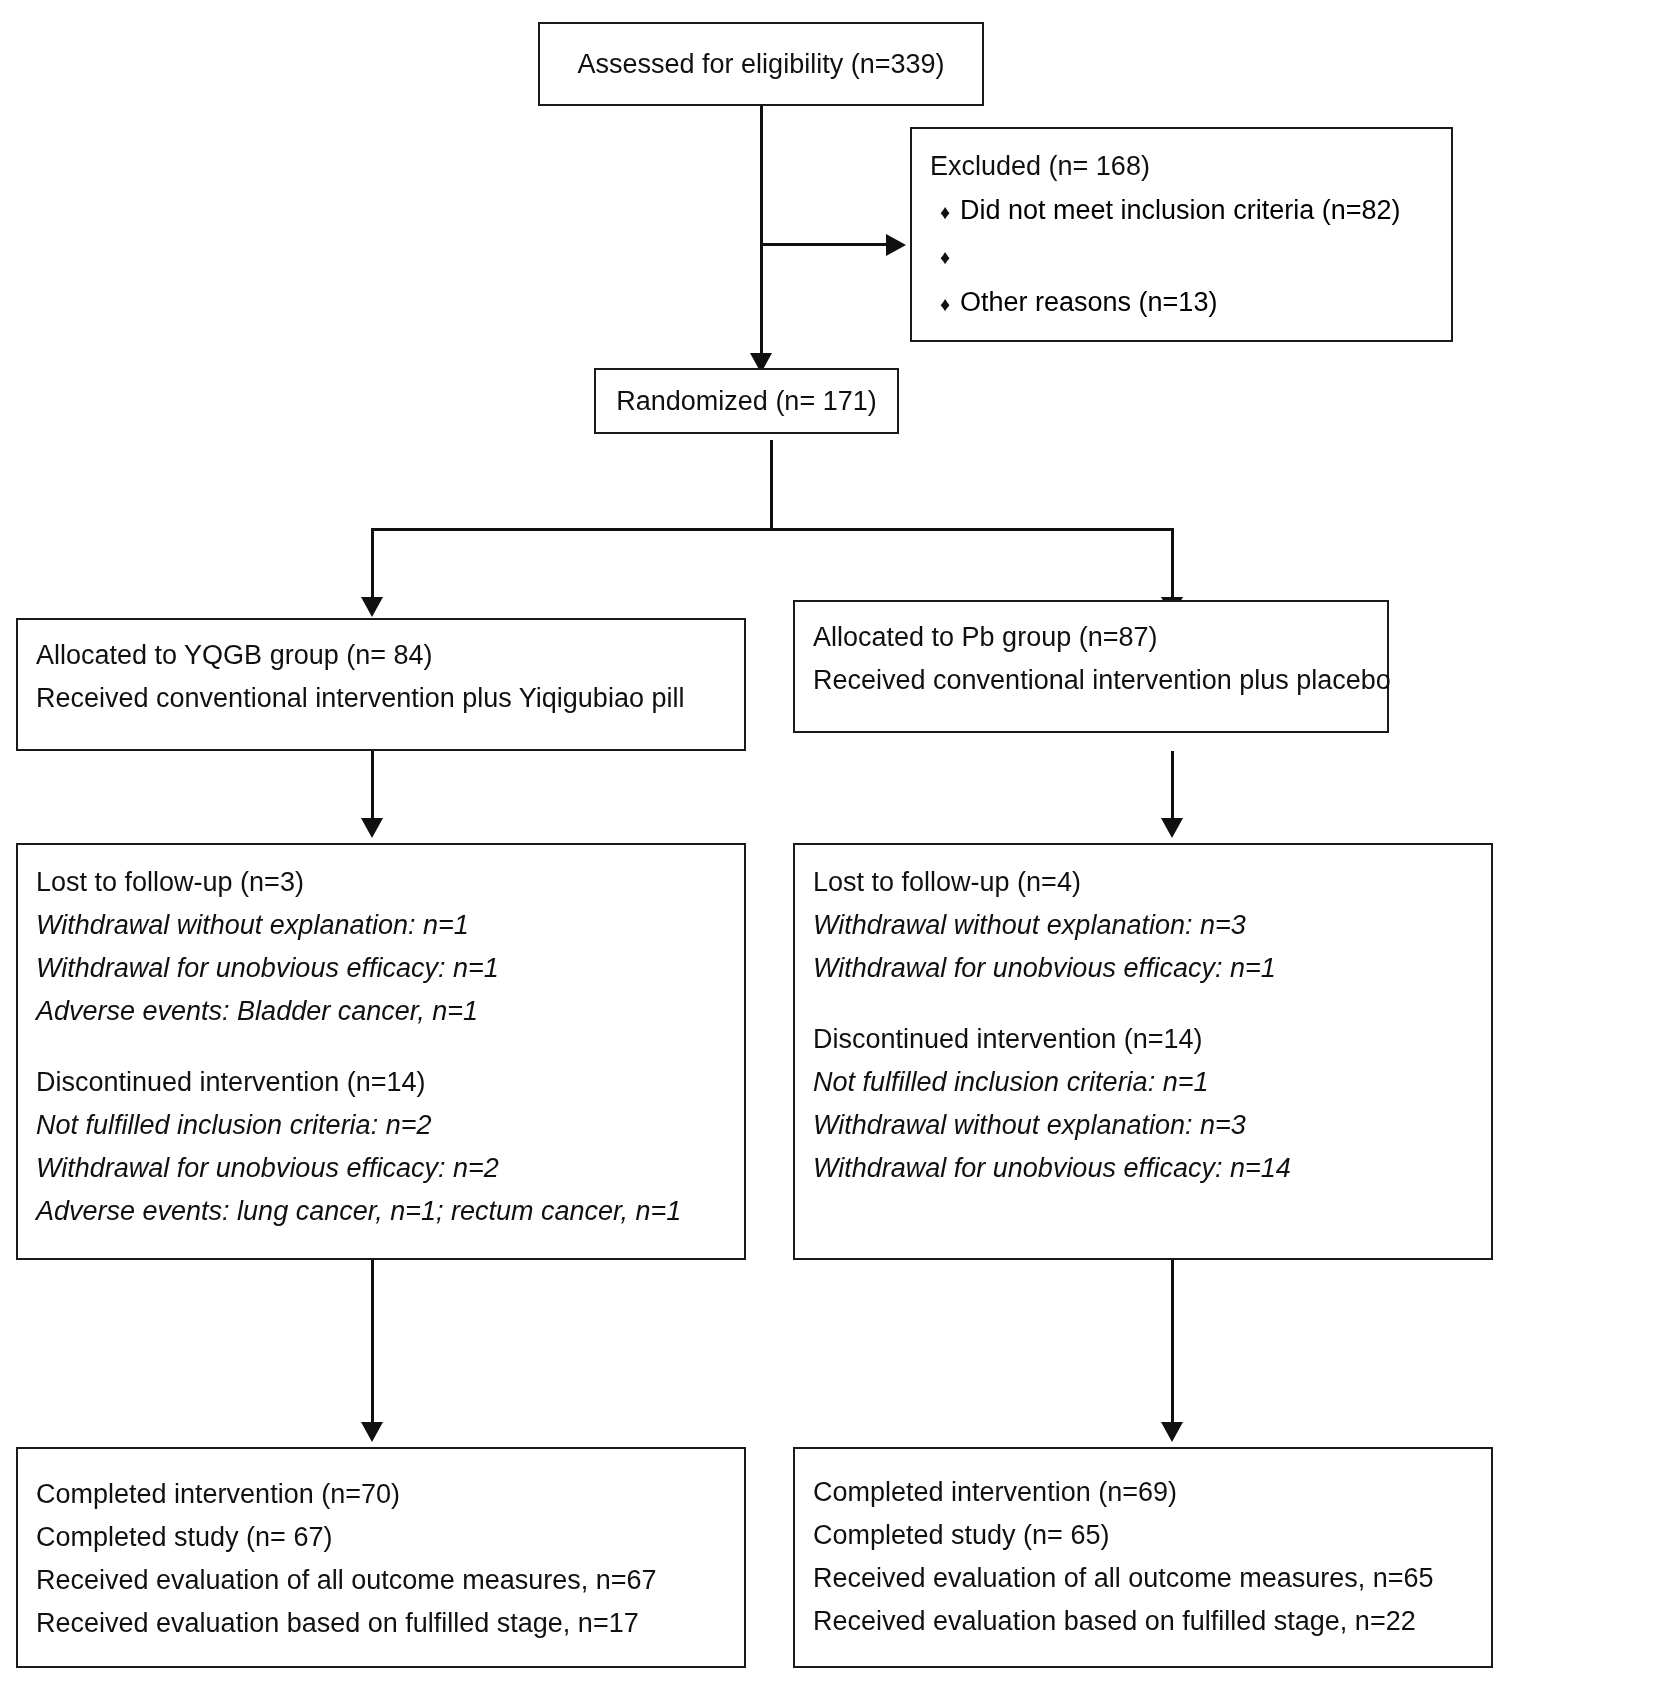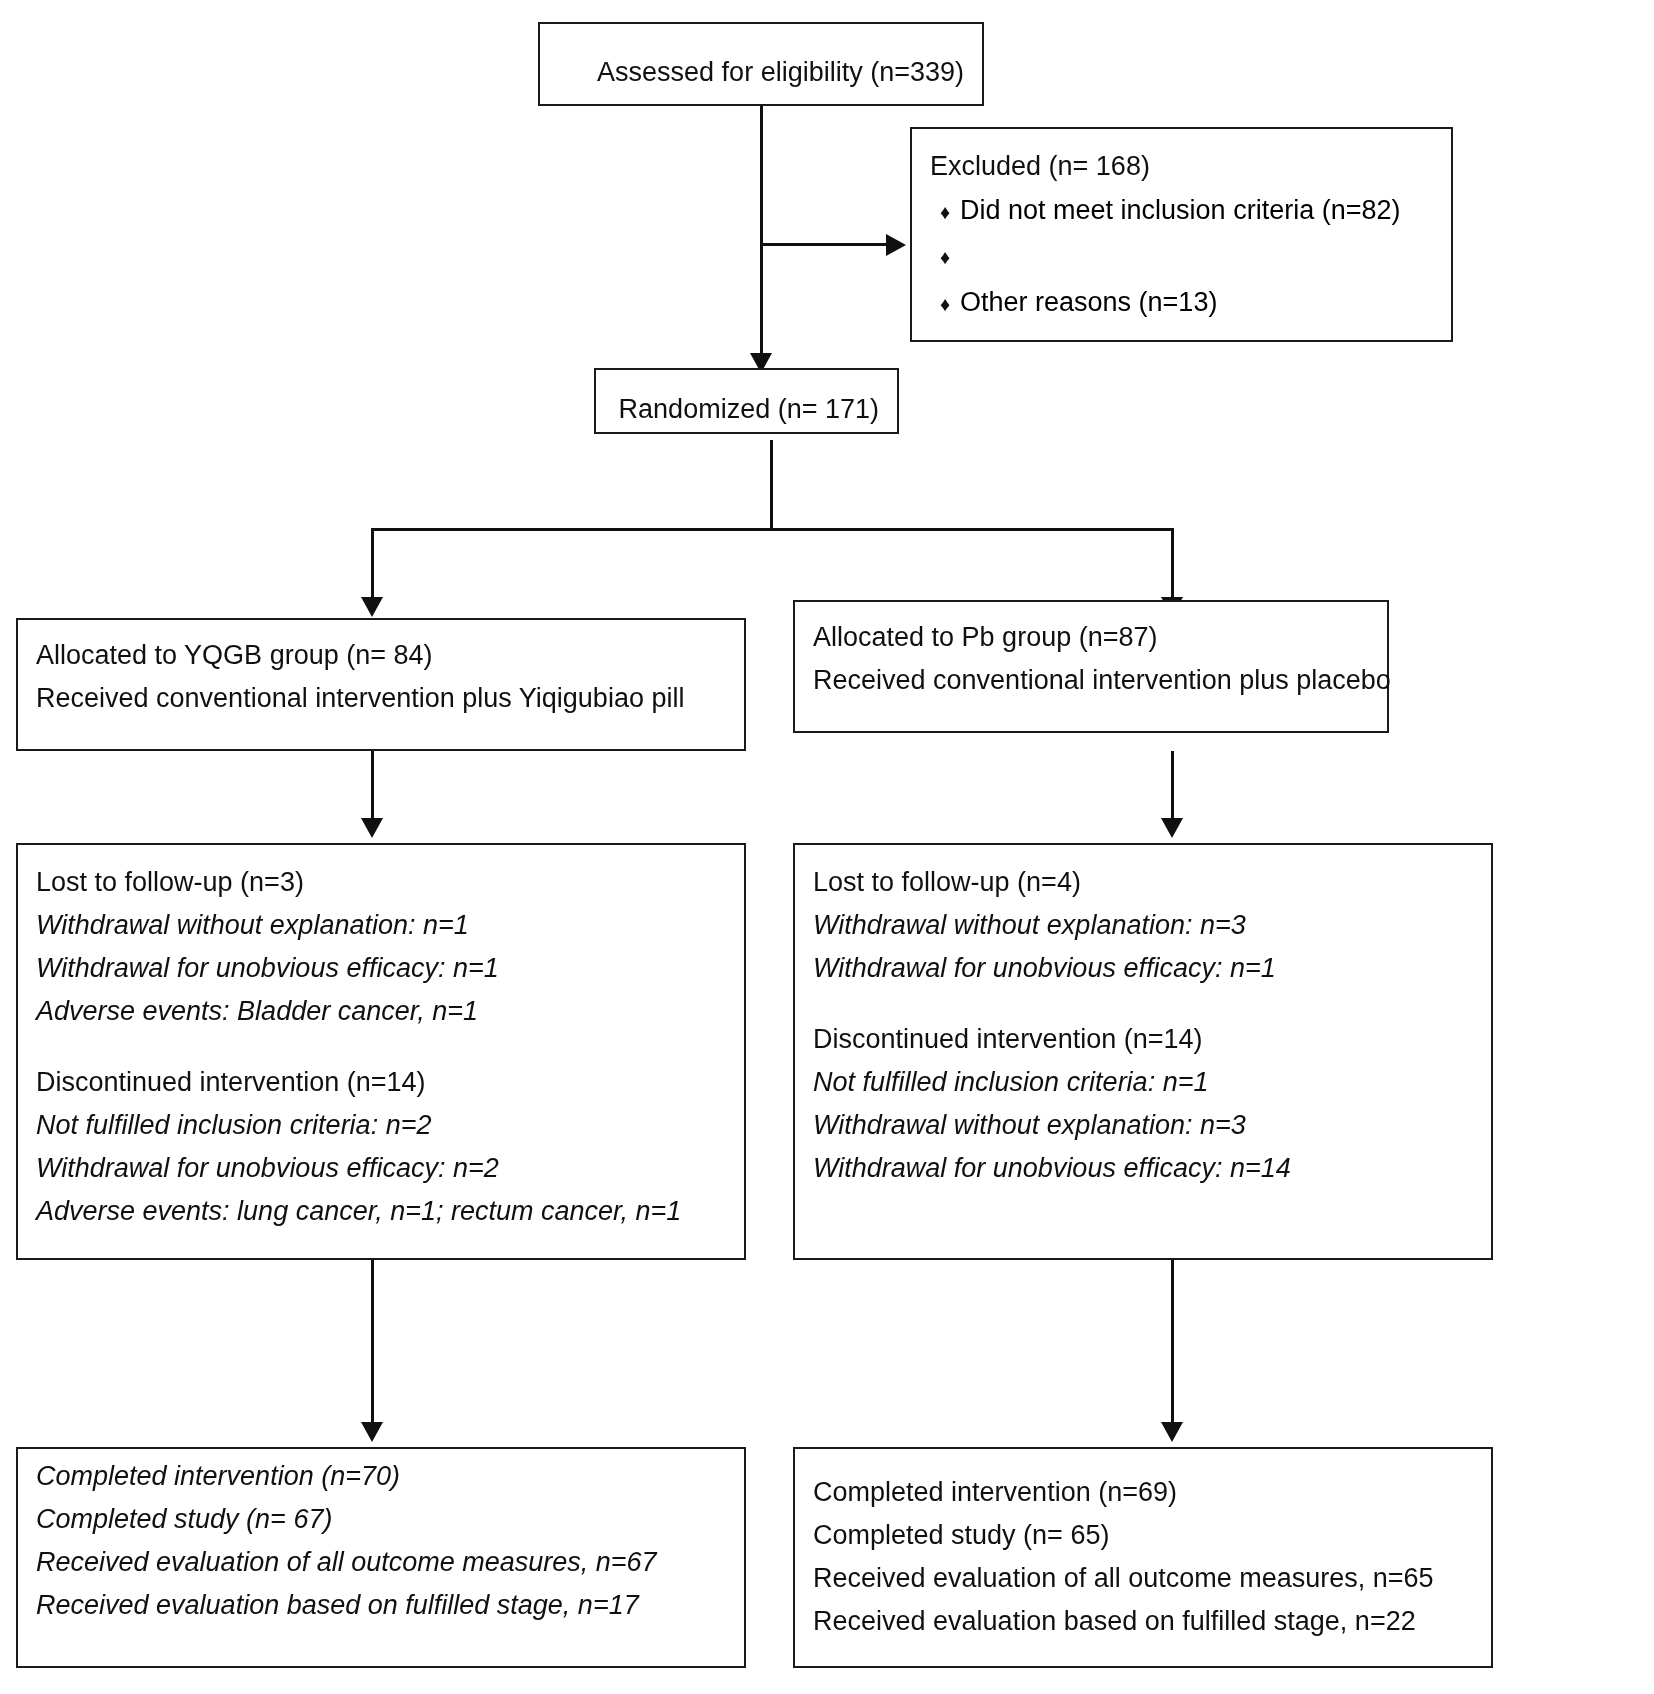--- a/index.html
+++ b/index.html
@@ -75,22 +75,21 @@
   }
   .arrow-right {
     position: absolute;
     width: 0;
     height: 0;
     border-top: 11px solid transparent;
     border-bottom: 11px solid transparent;
     border-left: 20px solid #101010;
   }
   .centered {
-    text-align: right;
-    margin-top: 8px;
+    text-align: center;
   }
 </style>
 </head>
 <body>
 
 <div id="canvas">
 
   <div class="box" style="left:538px; top:22px; width:446px; height:84px;">
     <div class="box-inner" style="padding-top:19px;">
       <div class="txt centered">Assessed for eligibility (n=339)</div>
@@ -178,21 +177,21 @@
       <div class="txt ital">Withdrawal for unobvious efficacy:  n=14</div>
     </div>
   </div>
 
   <div class="vline" style="left:371px; top:1260px; height:165px;"></div>
   <div class="arrow-down" style="left:361px; top:1422px;"></div>
   <div class="vline" style="left:1171px; top:1260px; height:165px;"></div>
   <div class="arrow-down" style="left:1161px; top:1422px;"></div>
 
   <div class="box" style="left:16px; top:1447px; width:730px; height:221px;">
-    <div class="box-inner" style="padding-top:6px;font-style:italic;">
+    <div class="box-inner" style="padding-top:24px;">
       <div class="txt">Completed intervention (n=70)</div>
       <div class="txt">Completed study (n= 67)</div>
       <div class="txt">Received evaluation of all outcome measures, n=67</div>
       <div class="txt">Received evaluation based on fulfilled stage, n=17</div>
     </div>
   </div>
 
   <div class="box" style="left:793px; top:1447px; width:700px; height:221px;">
     <div class="box-inner" style="padding-top:22px;">
       <div class="txt">Completed intervention (n=69)</div>

